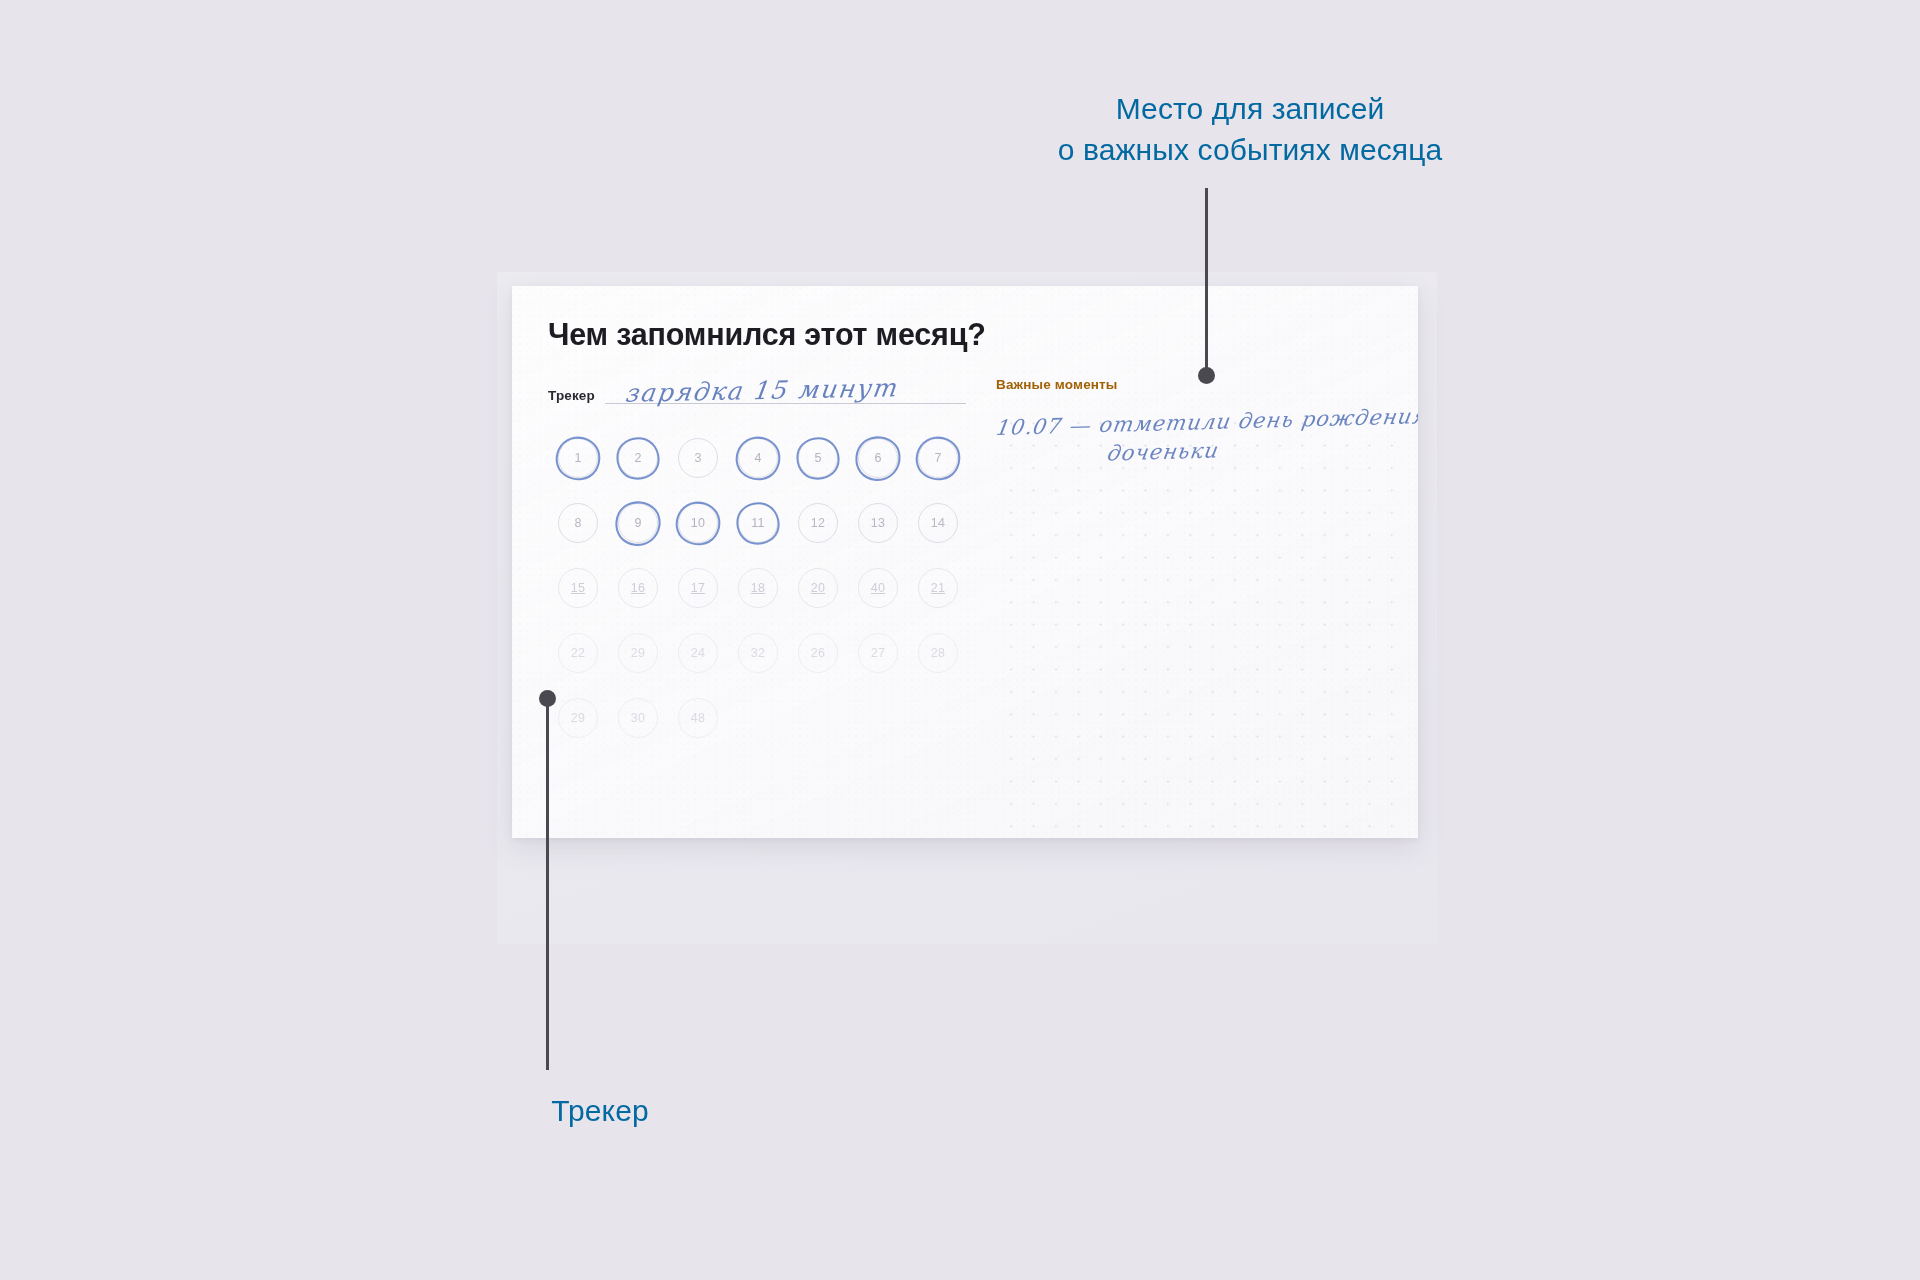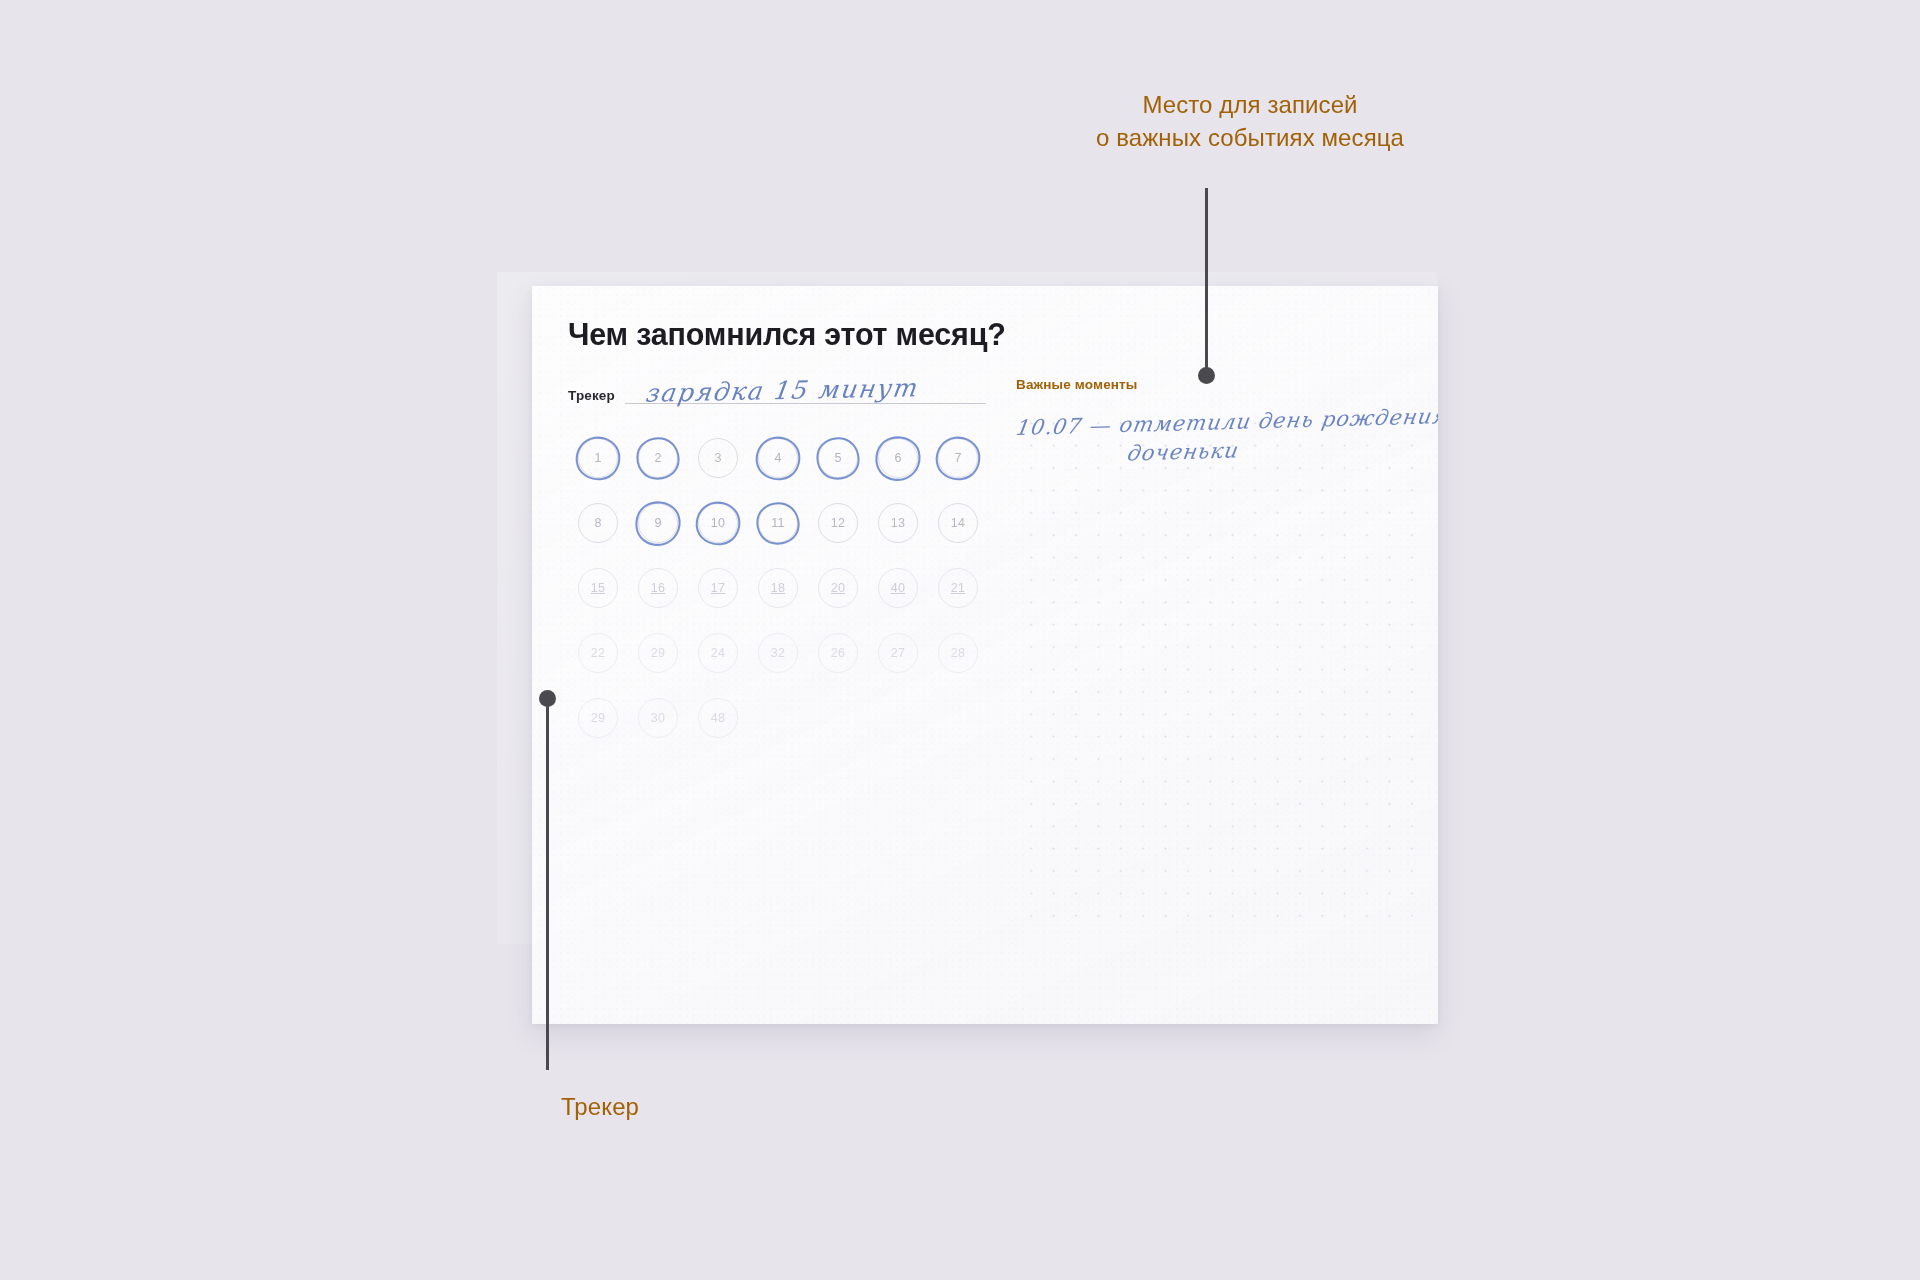--- a/index.html
+++ b/index.html
@@ -11,22 +11,22 @@
     height: 1280px;
     background: #e7e4ec;
     font-family: "Liberation Sans", sans-serif;
     overflow: hidden;
     position: relative;
   }
 
   
   .callout {
     position: absolute;
-    color: #a16207;
-    font-size: 24px;
+    color: #0369a1;
+    font-size: 30px;
     line-height: 1.38;
     letter-spacing: 0.1px;
     white-space: pre-line;
   }
   #callout-notes {
     top: 88px;
     left: 1020px;
     width: 460px;
     text-align: center;
   }
@@ -82,26 +82,25 @@
     background: linear-gradient(160deg, #ecebf0 0%, #e9e7ee 100%);
     border-radius: 2px;
   }
 
   
   #card {
     position: absolute;
     left: 512px;
     top: 286px;
     width: 906px;
-    height: 738px;
+    height: 552px;
     background: #fdfdfe;
     box-shadow: 0 10px 26px rgba(92, 88, 110, 0.13),
                 0 2px 6px rgba(92, 88, 110, 0.07);
     overflow: hidden;
-    margin-left: 20px;
   }
   
   #card::before {
     content: "";
     position: absolute;
     inset: 0;
     pointer-events: none;
     background-image:
       radial-gradient(circle at 15% 30%, rgba(120,120,140,0.022) 0 1px, transparent 1px),
       radial-gradient(circle at 65% 70%, rgba(120,120,140,0.02) 0 1px, transparent 1px);

